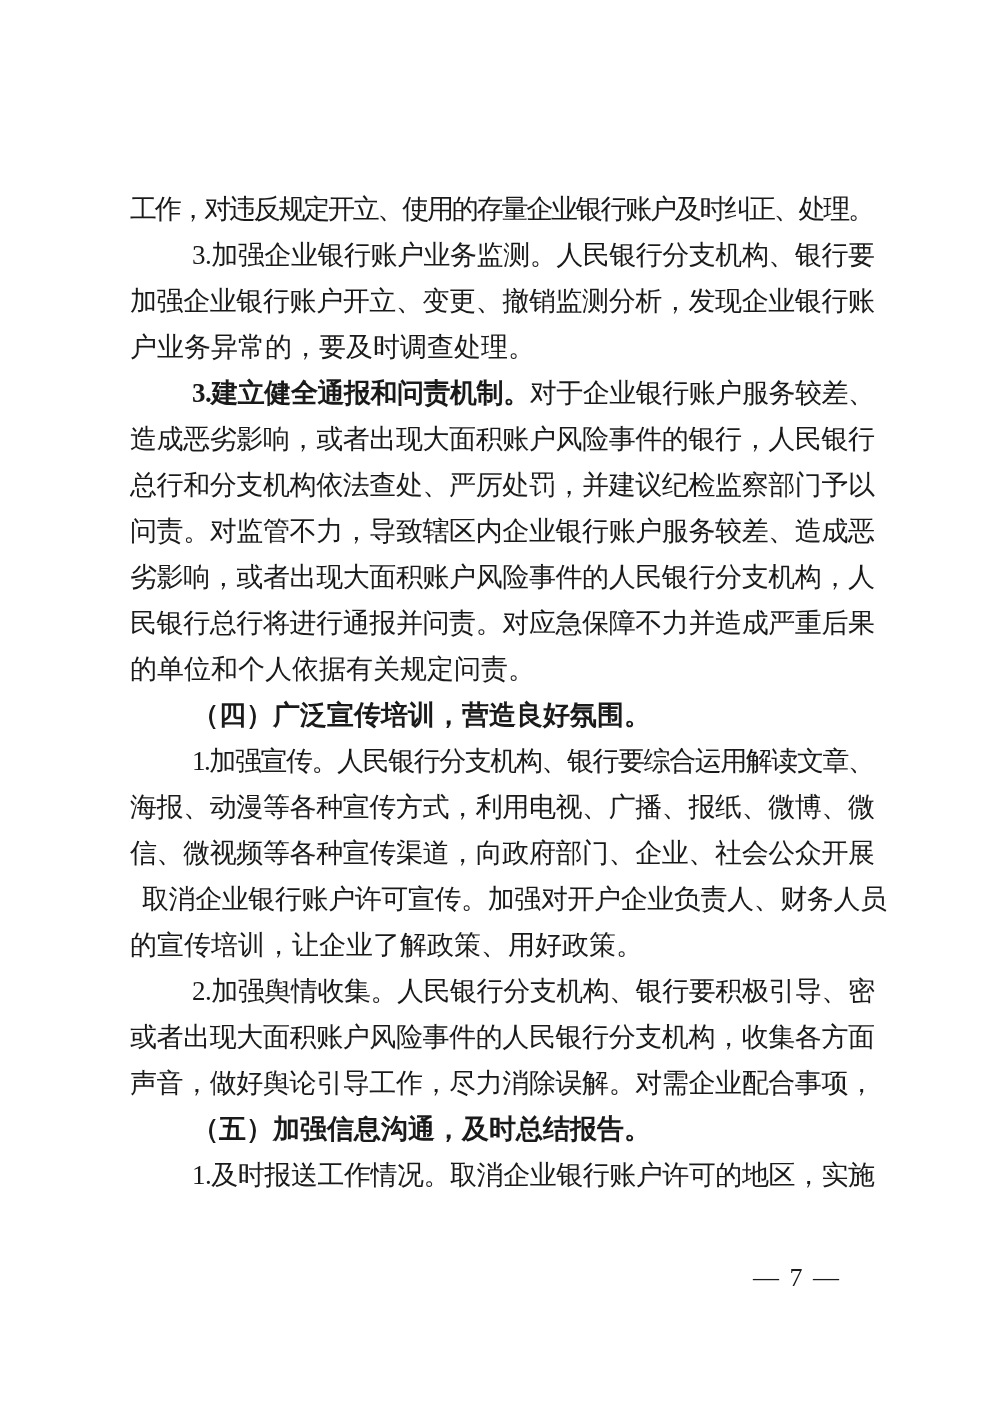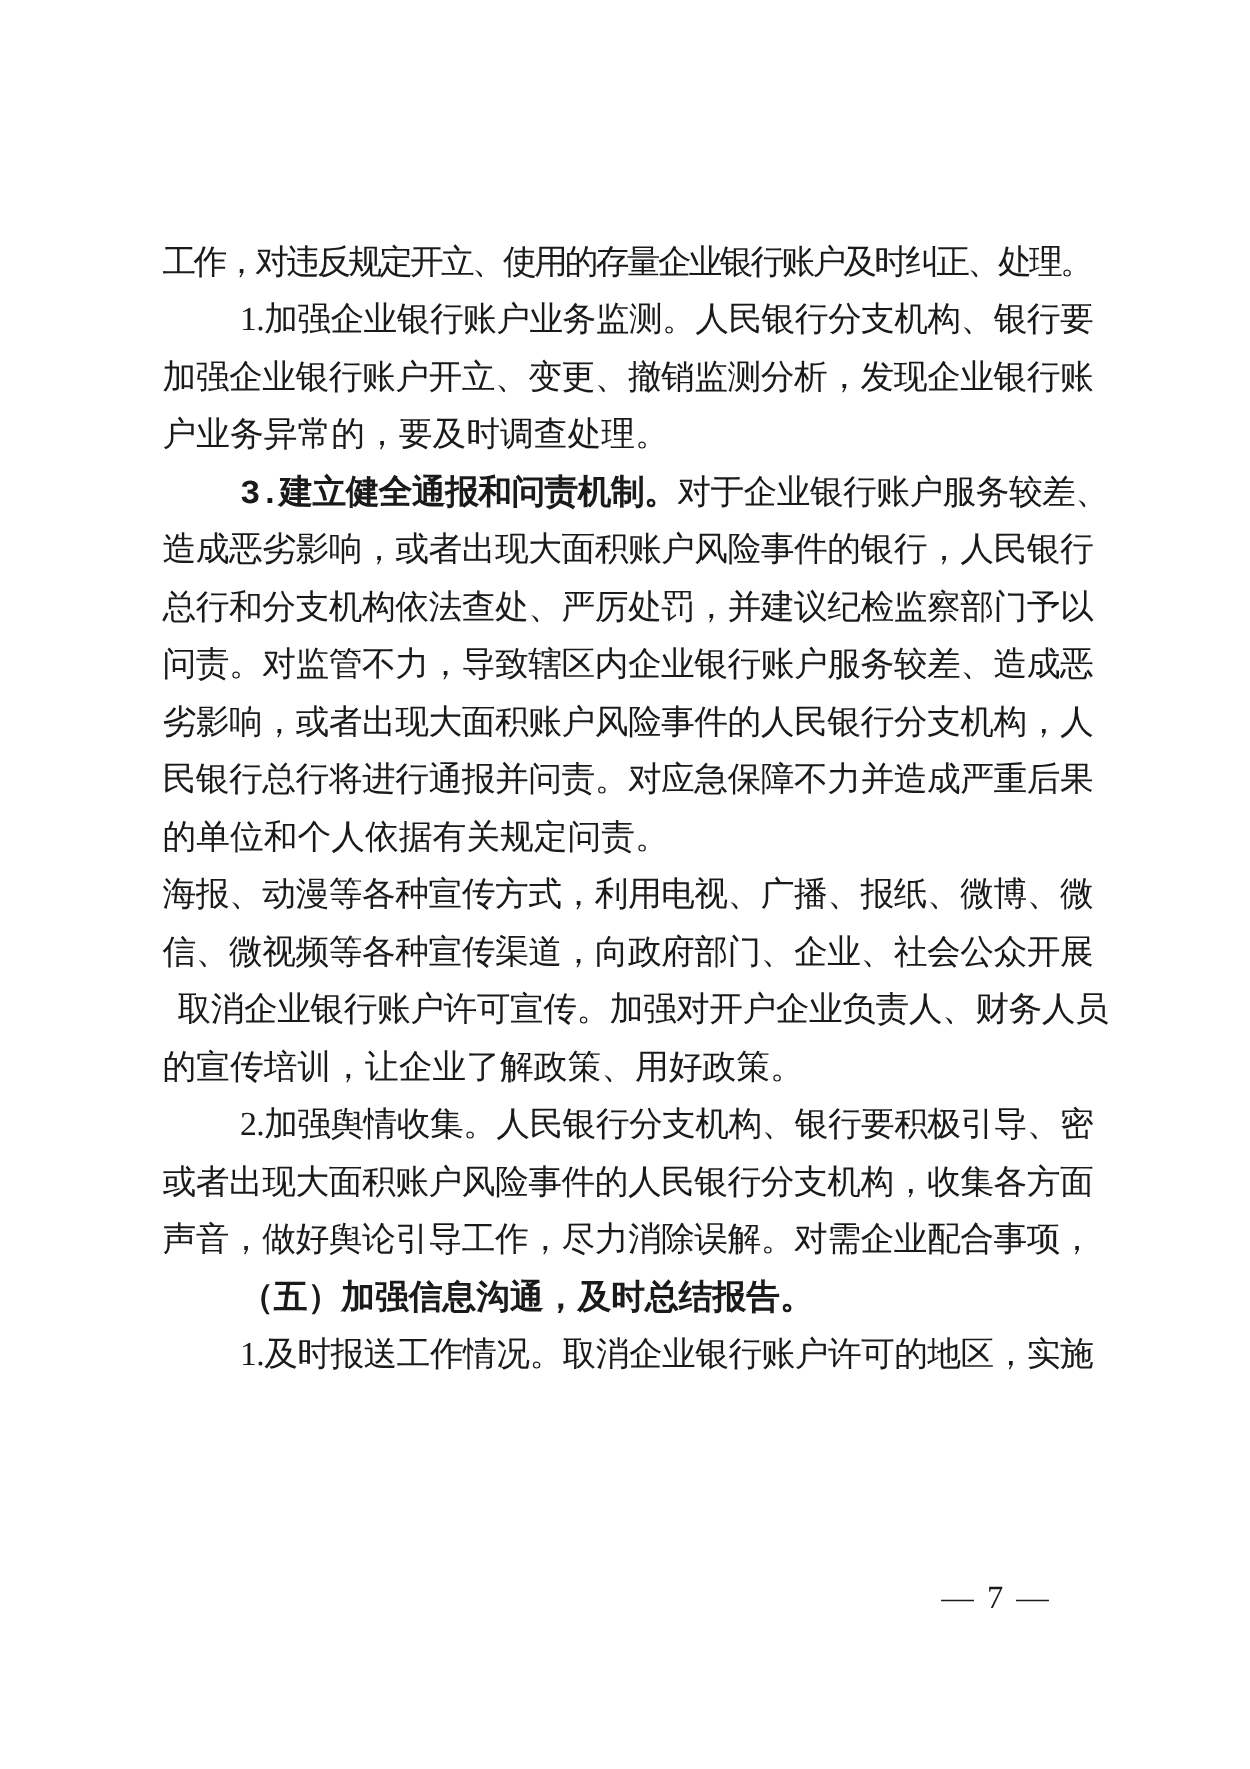--- a/index.html
+++ b/index.html
@@ -12,44 +12,46 @@
   }
   .page { position:relative; width:985px; height:1415px; background:var(--paper); }
   .text-block { position:absolute; left:130px; top:186px; width:745px; }
   .line {
     height:46px; line-height:46px;
     font-size:27px; color:var(--ink);
     white-space:nowrap;
   }
   .line.indent { padding-left:62px; }
   .seg { font-weight:400; }
-  .seg.bold { font-weight:700;font-family:Liberation Mono, monospace; }
+  .seg.bold { font-weight:700; }
   .page-number {
     position:absolute; left:753px; top:1262px;
     font-size:26px; line-height:32px;
     color:var(--ink); letter-spacing:2px;
     white-space:nowrap;
   }
 </style>
 </head>
 <body>
 
 <div class="page">
   <div class="text-block">
       <div class="line" style="letter-spacing: -2.241px;"><span class="line-content"><span class="seg">工作，对违反规定开立、使用的存量企业银行账户及时纠正、处理。</span></span></div>
-      <div class="line indent" style="letter-spacing: -0.471px;"><span class="line-content"><span class="seg">1.加强企业银行账户业务监测。人民银行分支机构、银行要</span></span></div>
+      <div class="line indent" style="letter-spacing: -0.471px;"><span class="line-content"><span class="seg">3.加强企业银行账户业务监测。人民银行分支机构、银行要</span></span></div>
       <div class="line" style="letter-spacing: -0.407px;"><span class="line-content"><span class="seg">加强企业银行账户开立、变更、撤销监测分析，发现企业银行账</span></span></div>
       <div class="line"><span class="line-content"><span class="seg">户业务异常的，要及时调查处理。</span></span></div>
       <div class="line indent" style="letter-spacing: -0.471px;"><span class="line-content"><span class="seg bold">3.建立健全通报和问责机制。</span><span class="seg">对于企业银行账户服务较差、</span></span></div>
       <div class="line" style="letter-spacing: -0.407px;"><span class="line-content"><span class="seg">造成恶劣影响，或者出现大面积账户风险事件的银行，人民银行</span></span></div>
       <div class="line" style="letter-spacing: -0.407px;"><span class="line-content"><span class="seg">总行和分支机构依法查处、严厉处罚，并建议纪检监察部门予以</span></span></div>
       <div class="line" style="letter-spacing: -0.407px;"><span class="line-content"><span class="seg">问责。对监管不力，导致辖区内企业银行账户服务较差、造成恶</span></span></div>
       <div class="line" style="letter-spacing: -0.407px;"><span class="line-content"><span class="seg">劣影响，或者出现大面积账户风险事件的人民银行分支机构，人</span></span></div>
       <div class="line" style="letter-spacing: -0.407px;"><span class="line-content"><span class="seg">民银行总行将进行通报并问责。对应急保障不力并造成严重后果</span></span></div>
       <div class="line"><span class="line-content"><span class="seg">的单位和个人依据有关规定问责。</span></span></div>
+      <div class="line indent"><span class="line-content"><span class="seg bold">（四）广泛宣传培训，营造良好氛围。</span></span></div>
+      <div class="line indent" style="letter-spacing: -1.454px;"><span class="line-content"><span class="seg">1.加强宣传。人民银行分支机构、银行要综合运用解读文章、</span></span></div>
       <div class="line" style="letter-spacing: -0.407px;"><span class="line-content"><span class="seg">海报、动漫等各种宣传方式，利用电视、广播、报纸、微博、微</span></span></div>
       <div class="line" style="letter-spacing: -0.407px;"><span class="line-content"><span class="seg">信、微视频等各种宣传渠道，向政府部门、企业、社会公众开展</span></span></div>
       <div class="line" style="letter-spacing: -0.407px; margin-left: 12px;"><span class="line-content"><span class="seg">取消企业银行账户许可宣传。加强对开户企业负责人、财务人员</span></span></div>
       <div class="line"><span class="line-content"><span class="seg">的宣传培训，让企业了解政策、用好政策。</span></span></div>
       <div class="line indent" style="letter-spacing: -0.471px;"><span class="line-content"><span class="seg">2.加强舆情收集。人民银行分支机构、银行要积极引导、密</span></span></div>
       <div class="line" style="letter-spacing: -0.407px;"><span class="line-content"><span class="seg">或者出现大面积账户风险事件的人民银行分支机构，收集各方面</span></span></div>
       <div class="line" style="letter-spacing: -0.407px;"><span class="line-content"><span class="seg">声音，做好舆论引导工作，尽力消除误解。对需企业配合事项，</span></span></div>
       <div class="line indent"><span class="line-content"><span class="seg bold">（五）加强信息沟通，及时总结报告。</span></span></div>
       <div class="line indent" style="letter-spacing: -0.471px;"><span class="line-content"><span class="seg">1.及时报送工作情况。取消企业银行账户许可的地区，实施</span></span></div>
     </div>

